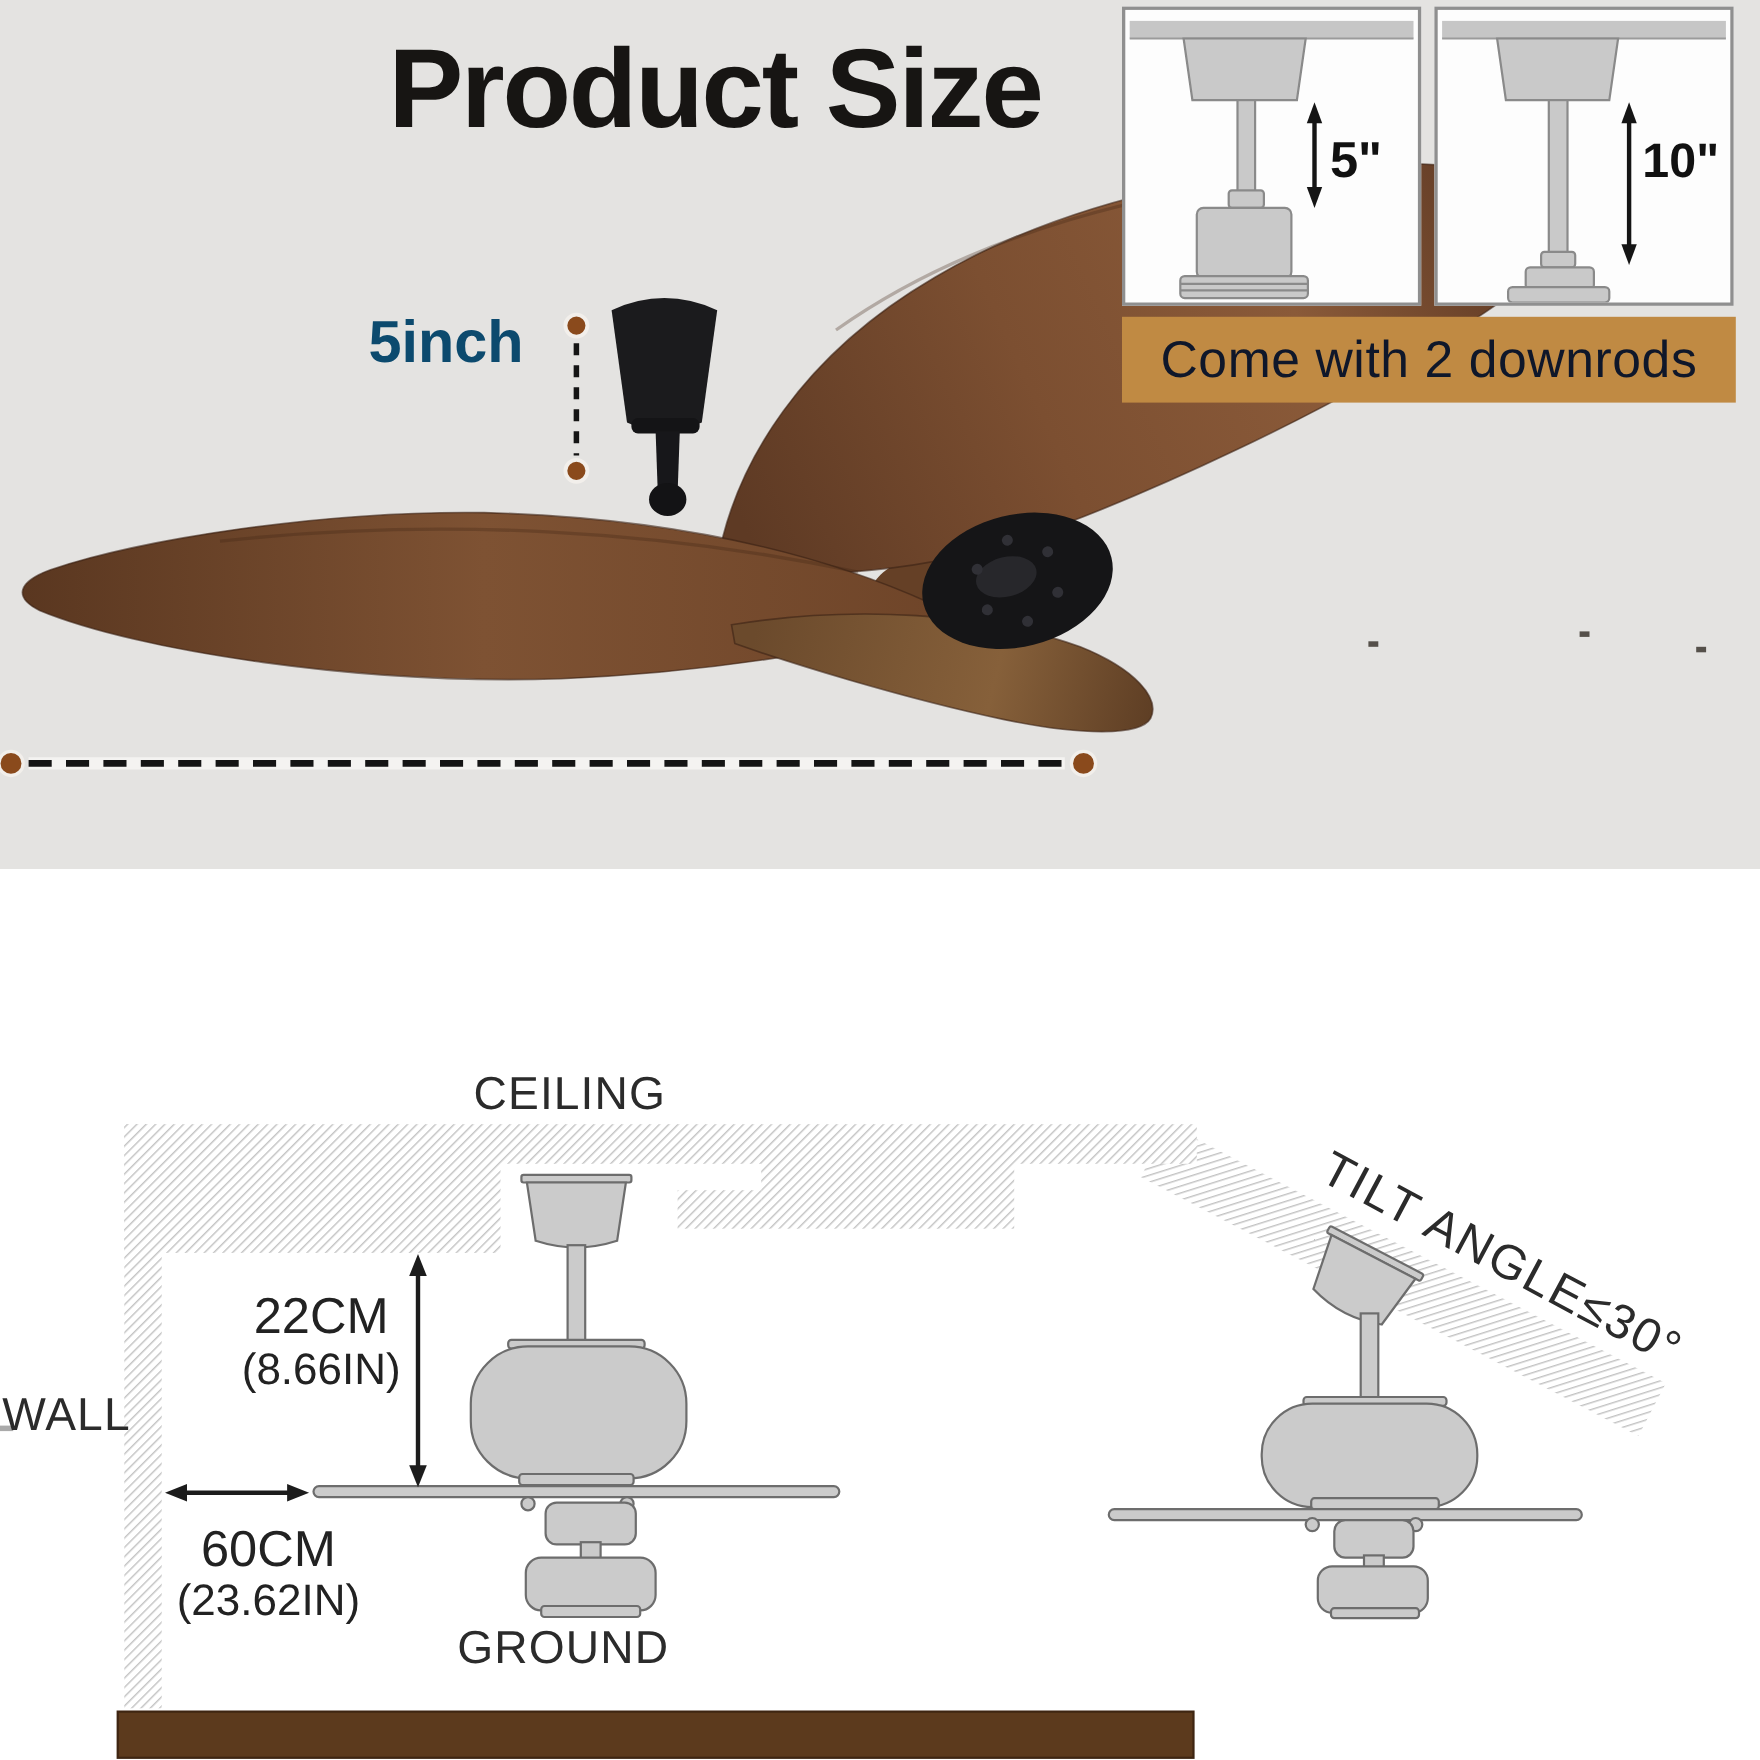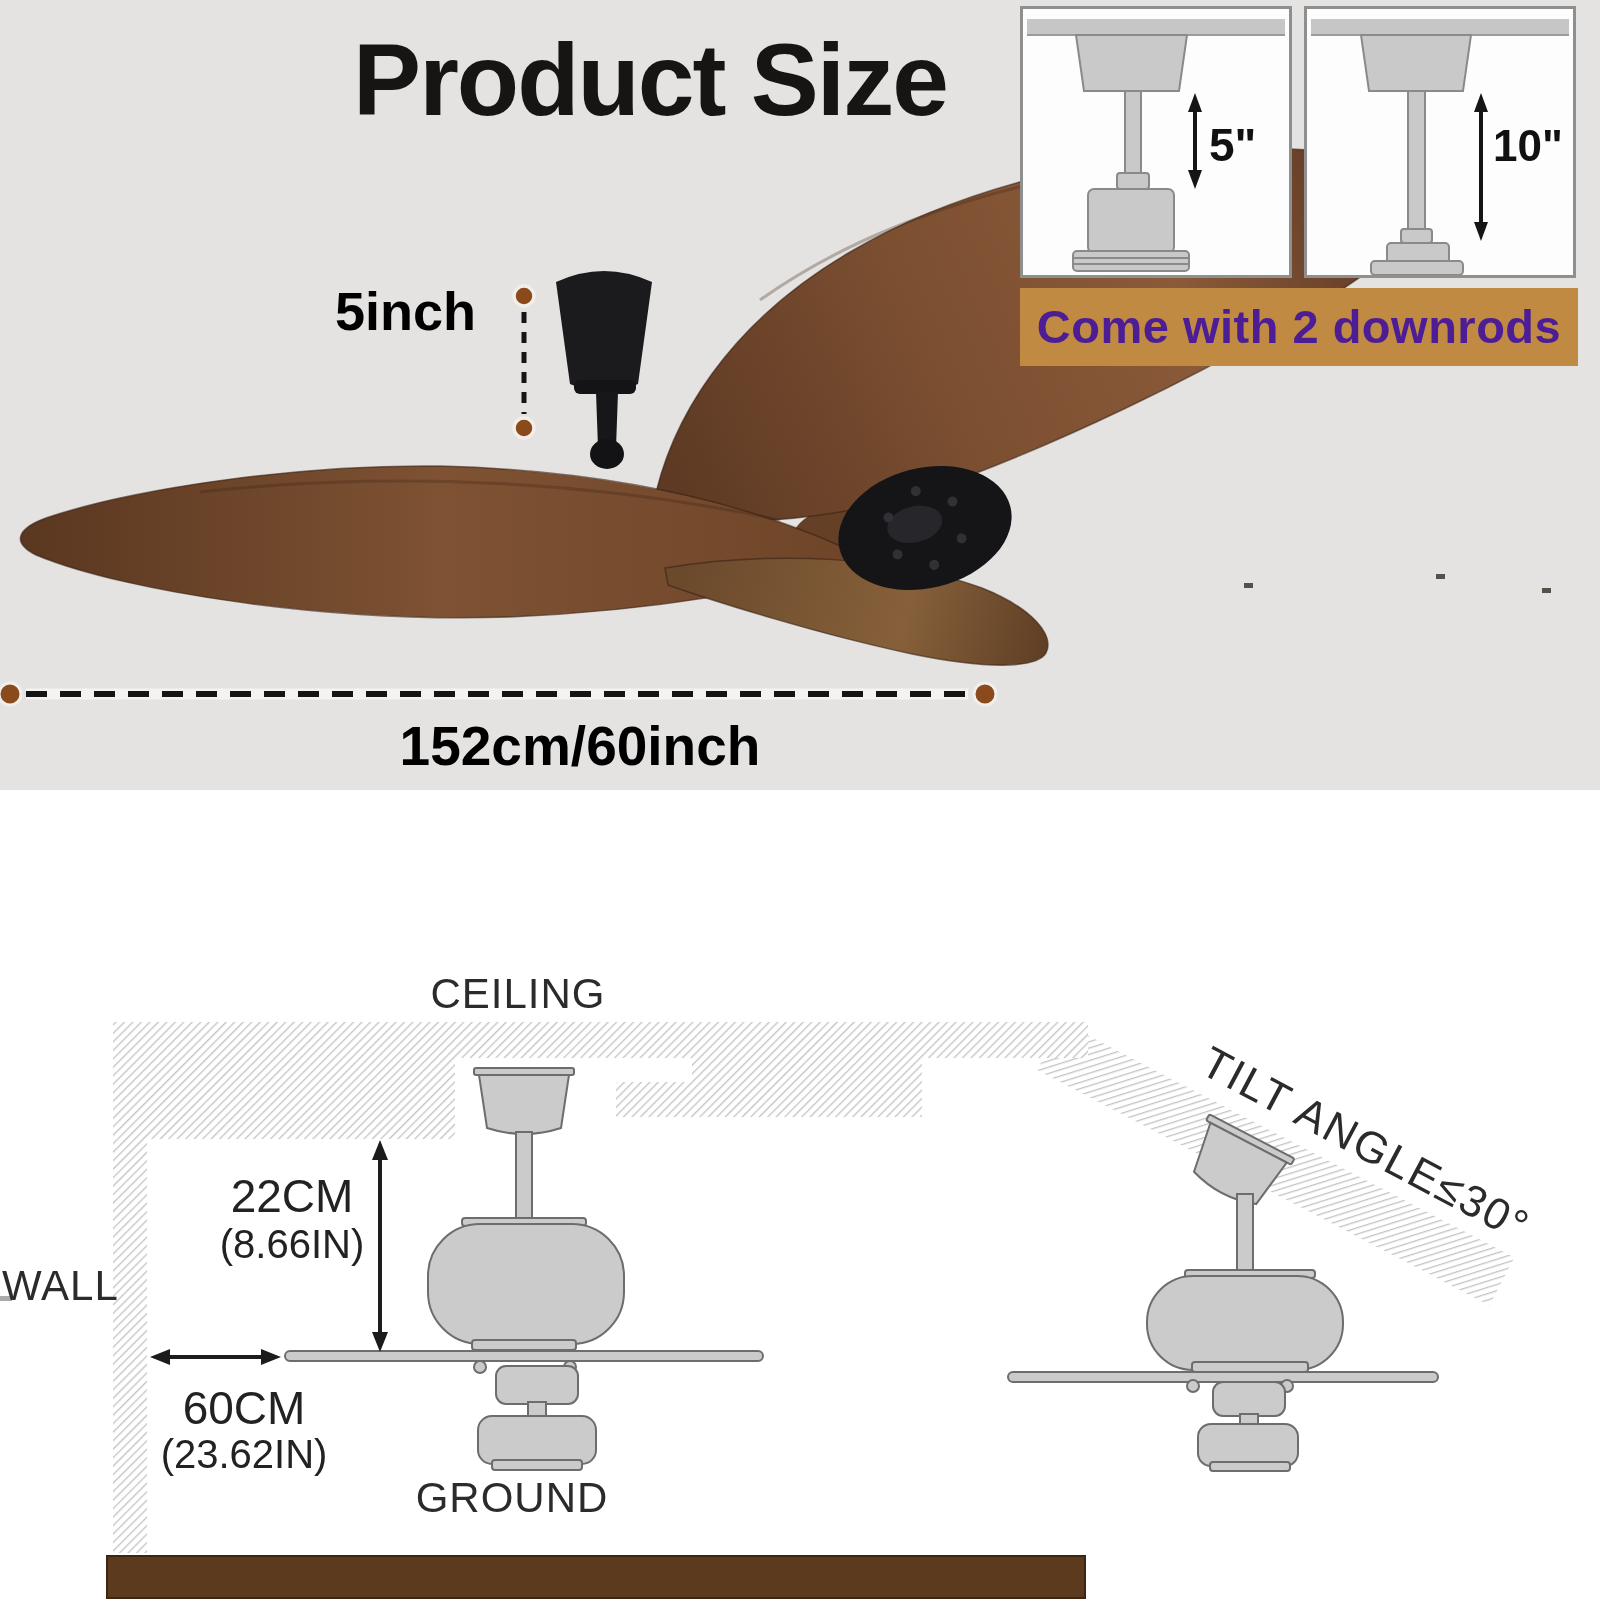--- a/index.html
+++ b/index.html
@@ -3,30 +3,30 @@
 <meta charset="utf-8">
 <style>
   html,body{margin:0;padding:0;background:#ffffff;}
   .canvas{position:relative;width:1600px;height:1600px;overflow:hidden;
           font-family:"Liberation Sans",sans-serif;background:#ffffff;padding-left:30px;}
   .top-section{position:absolute;left:0;top:0;width:1600px;height:790px;background:#e4e3e1;}
   .bottom-section{position:absolute;left:0;top:790px;width:1600px;height:810px;background:#ffffff;}
   .page-title{position:absolute;left:0;top:22px;width:1300px;text-align:center;
               font-size:102px;font-weight:800;letter-spacing:-2px;color:#171513;}
   .abs{position:absolute;}
-  .brown-label{font-weight:bold;color:#000000;}
+  .brown-label{font-weight:bold;color:#0c4a6e;}
   .lbl-5inch{left:286px;top:280px;width:190px;text-align:right;font-size:54px;}
   .lbl-10inch{left:276px;top:376px;width:200px;text-align:right;font-size:54px;}
   .lbl-diameter{left:380px;top:714px;width:400px;text-align:center;font-size:55px;}
   .panel{position:absolute;top:6px;width:272px;height:272px;background:#fdfdfd;
          border:3px solid #8f8f8f;box-sizing:border-box;}
   .panel-short{left:1020px;}
   .panel-long{left:1304px;}
   .banner{position:absolute;left:1020px;top:288px;width:558px;height:78px;background:#c08a43;
-          color:#4c1d95;font-weight:bold;font-size:47px;line-height:78px;text-align:center;letter-spacing:.5px;}
+          color:#0f172a;font-weight:normal;font-size:47px;line-height:78px;text-align:center;letter-spacing:.5px;}
   svg text{font-family:"Liberation Sans",sans-serif;}
 </style>
 </head>
 <body>
 
 <div class="canvas">
 
   <div class="top-section">
 
     <div class="page-title">Product Size</div>
@@ -97,21 +97,20 @@
       </g>
 
       <g fill="#55504a">
         <rect x="1244" y="583" width="9" height="5"></rect>
         <rect x="1436" y="574" width="9" height="5"></rect>
         <rect x="1542" y="588" width="9" height="5"></rect>
       </g>
     </svg>
 
     <div class="abs brown-label lbl-5inch">5inch</div>
-    <div class="abs brown-label lbl-diameter">152cm/60inch</div>
 
     <div class="panel panel-short">
       <svg width="266" height="266" viewBox="0 0 266 266">
         <rect x="4" y="10" width="258" height="16" fill="#c6c6c6"></rect>
         <line x1="4" y1="26" x2="262" y2="26" stroke="#9b9b9b" stroke-width="2"></line>
         <g fill="#c9c9c9" stroke="#8a8a8a" stroke-width="2">
           <path d="M53 26 L164 26 L156 82 L61 82 Z"></path>
           <rect x="102" y="82" width="16" height="84"></rect>
           <rect x="94" y="164" width="32" height="16" rx="3"></rect>
           <rect x="65" y="180" width="86" height="64" rx="6"></rect>

